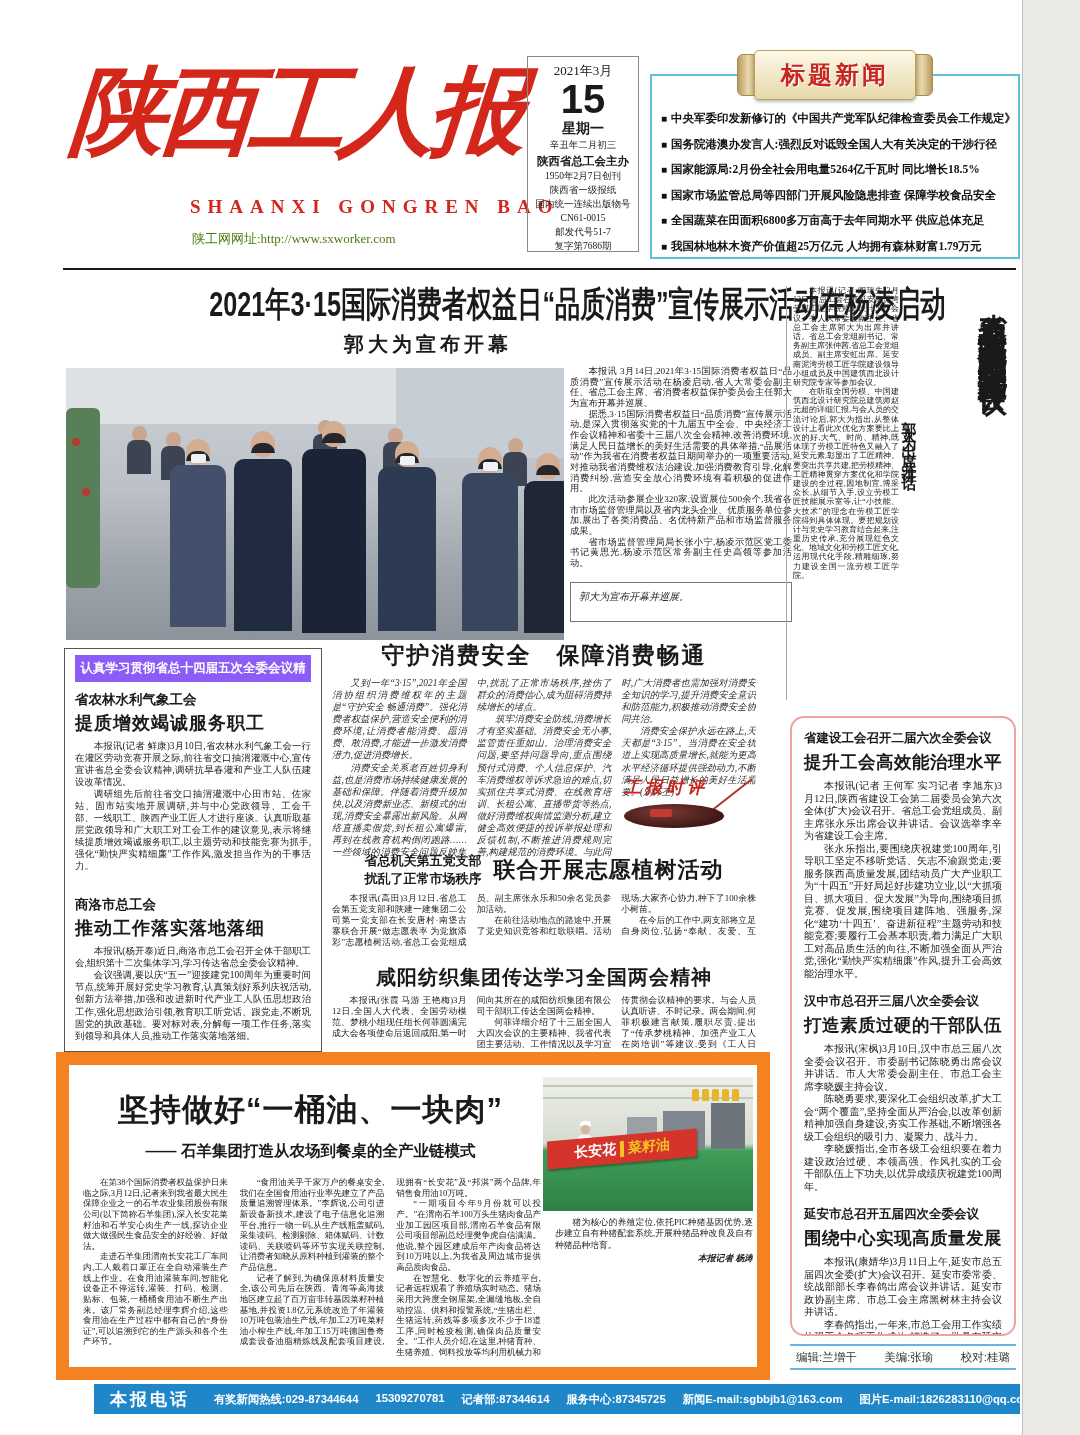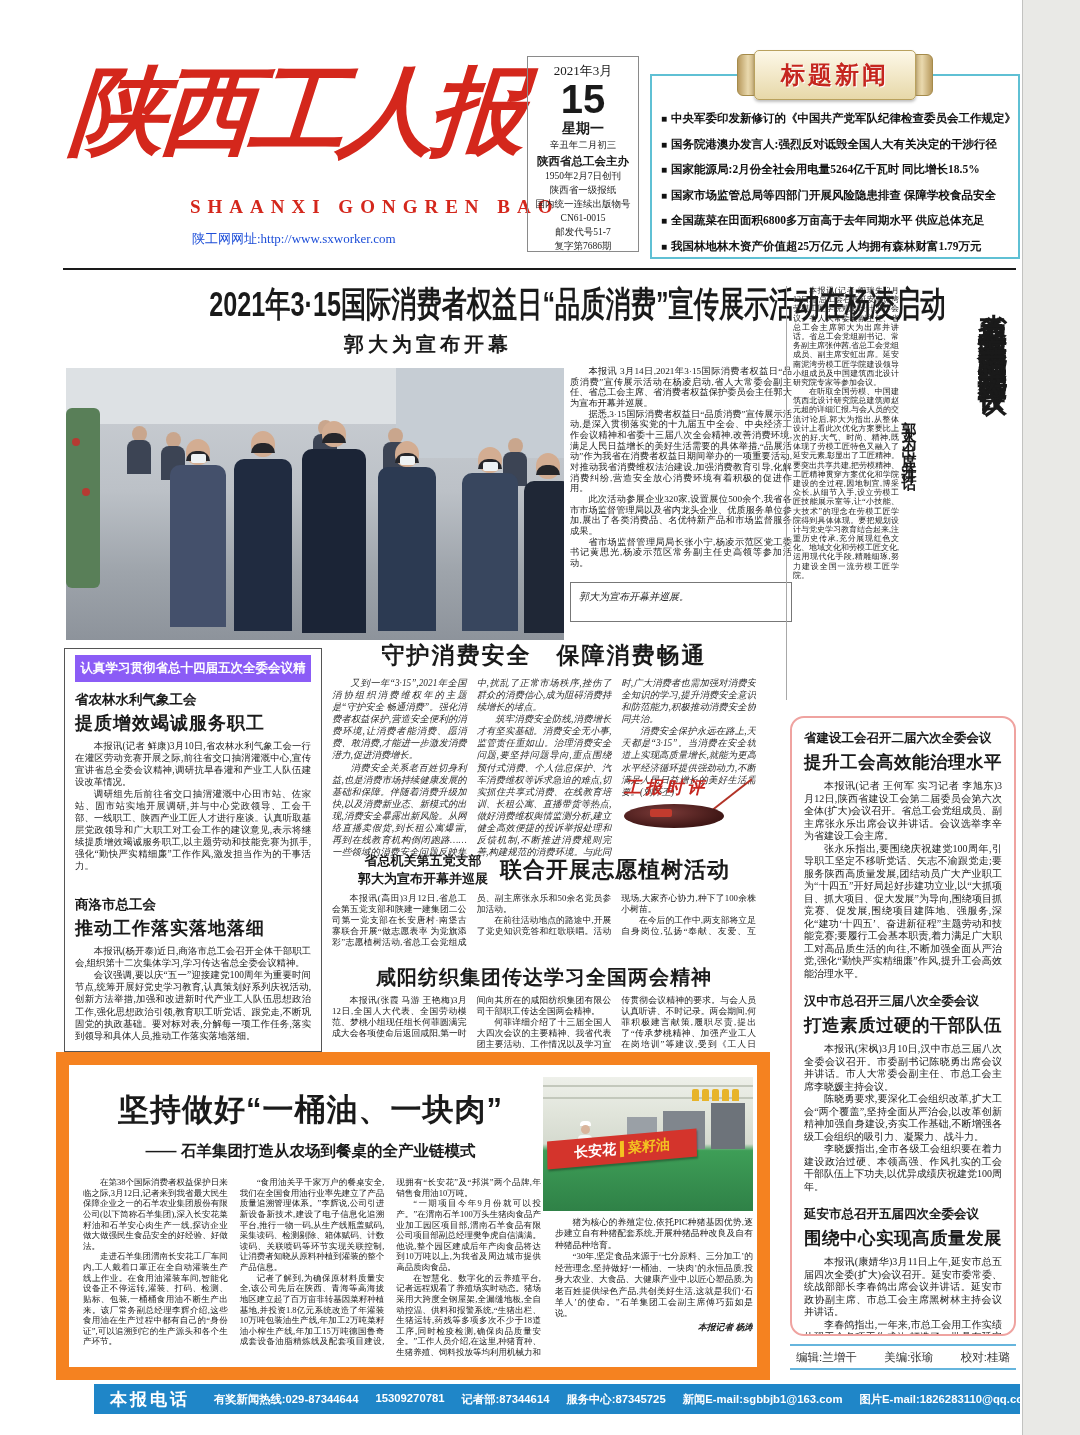--- a/index.html
+++ b/index.html
@@ -6,21 +6,21 @@
   .page{position:relative;width:1080px;height:1435px;background:#fff;overflow:hidden;
         font-family:"Liberation Serif", serif;color:#1a1a1a;}
   .abs{position:absolute;}
   .sans{font-family:"Liberation Sans", sans-serif;}
   
   .brand-title{left:70px;top:48px;font-size:96px;font-weight:900;font-style:italic;
      color:#d4271c;letter-spacing:-6px;transform:skewX(-4deg);white-space:nowrap;
      font-family:"DejaVu Serif", serif;}
   .brand-pinyin{left:190px;top:196px;font-size:19px;font-weight:700;color:#d4271c;
      letter-spacing:7px;font-family:"Liberation Serif", serif;}
-  .brand-site{left:192px;top:230px;font-size:13px;color:#1d4ed8;}
+  .brand-site{left:192px;top:230px;font-size:13px;color:#4d7c0f;}
   .date-box{left:527px;top:56px;width:112px;height:196px;border:1px solid #8a8a8a;
      text-align:center;padding-top:7px;box-sizing:border-box;line-height:1.15;}
   .db-ym{font-size:13px;}
   .db-day{font-size:40px;font-weight:700;line-height:1.02;font-family:"Liberation Sans",sans-serif;}
   .db-week{font-size:14px;font-weight:700;margin-top:1px;}
   .db-s{font-size:9.5px;margin-top:3px;color:#222;}
   .db-org{font-size:11.5px;font-weight:700;margin-top:4px;}
   
   .hn-box{left:650px;top:74px;width:366px;height:181px;border:2px solid #5fc0d4;}
   .hn-banner{position:absolute;left:50%;top:-26px;transform:translateX(-50%);width:196px;height:48px;}
@@ -301,21 +301,21 @@
       <div class="stamp-stone">
           <div class="stamp-pad"></div>
         </div>
     </div>
   </div>
 
   <div class="abs tree-art">
     <div class="tree-head">
       <div class="tree-kicker">
         <div>省总机关第五党支部</div>
-          <div>郭大为宣布开幕并巡展</div>
+          <div>扰乱了正常市场秩序</div>
       </div>
       <div class="tree-headline">联合开展志愿植树活动</div>
     </div>
     <div class="c3">
         <p>本报讯(高田)3月12日,省总工会第五党支部和陕建一建集团二公司第一党支部在长安唐村·南堡古寨联合开展“做志愿表率 为党旗添彩”志愿植树活动,省总工会党组成员、副主席张永乐和50余名党员参加活动。</p>
         <p>在前往活动地点的路途中,开展了党史知识竞答和红歌联唱。活动现场,大家齐心协力,种下了100余株小树苗。</p>
         <p>在今后的工作中,两支部将立足自身岗位,弘扬“奉献、友爱、互助、进步”的志愿服务精神,提振干事创业的精气神,为党旗增辉。</p>
       </div>
   </div>
 
@@ -393,21 +393,20 @@
         <p>在第38个国际消费者权益保护日来临之际,3月12日,记者来到我省最大民生保障企业之一的石羊农业集团股份有限公司(以下简称石羊集团),深入长安花菜籽油和石羊安心肉生产一线,探访企业做大做强民生食品安全的好经验、好做法。</p>
         <p>走进石羊集团渭南长安花工厂车间内,工人戴着口罩正在全自动灌装生产线上作业。在食用油灌装车间,智能化设备正不停运转,灌装、打码、检测、贴标、包装,一桶桶食用油不断生产出来。该厂常务副总经理李辉介绍,这些食用油在生产过程中都有自己的“身份证”,可以追溯到它的生产源头和各个生产环节。</p>
         <p>“食用油关乎千家万户的餐桌安全,我们在全国食用油行业率先建立了产品质量追溯管理体系。”李辉说,公司引进新设备新技术,建设了电子信息化追溯平台,推行一物一码,从生产线瓶盖赋码,采集读码、检测剔除、箱体赋码、计数读码、关联喷码等环节实现关联控制,让消费者知晓从原料种植到灌装的整个产品信息。</p>
         <p>记者了解到,为确保原材料质量安全,该公司先后在陕西、青海等高海拔地区建立起了百万亩非转基因菜籽种植基地,并投资1.8亿元系统改造了年灌装10万吨包装油生产线,年加工2万吨菜籽油小榨生产线,年加工15万吨德国鲁奇成套设备油脂精炼线及配套项目建设,现拥有“长安花”及“邦淇”两个品牌,年销售食用油10万吨。</p>
         <p>“一期项目今年9月份就可以投产。”在渭南石羊100万头生猪肉食品产业加工园区项目部,渭南石羊食品有限公司项目部副总经理樊争虎自信满满。他说,整个园区建成后年产肉食品将达到10万吨以上,为我省及周边城市提供高品质肉食品。</p>
         <p>在智慧化、数字化的云养殖平台,记者远程观看了养殖场实时动态。猪场采用大跨度全钢屋架,全漏缝地板,全自动控温、供料和报警系统,“生猪出栏、生猪运转,药残等多项多次不少于18道工序,同时检疫检测,确保肉品质量安全。”工作人员介绍,在这里,种猪育种、生猪养殖、饲料投放等均利用机械力和电力代替人工,大大提高了劳动效率和生产率,最大限度减少人畜接触。</p>
       </div>
     <div class="sy-col4">
       <div>
           <p>猪为核心的养殖定位,依托PIC种猪基因优势,逐步建立自有种猪配套系统,开展种猪品种改良及自有种猪品种培育。</p>
-          <p>“30年,坚定食品来源于‘七分原料、三分加工’的经营理念,坚持做好‘一桶油、一块肉’的永恒品质,投身大农业、大食品、大健康产业中,以匠心塑品质,为老百姓提供绿色产品,共创美好生活,这就是我们‘石羊人’的使命。”石羊集团工会副主席傅巧茹如是说。</p>
         </div>
       <div class="sy-byline">本报记者 杨涛</div>
     </div>
   </div>
 
   <div class="abs bottom-bar">
     <span class="bb-label">本报电话</span>
     <div class="bb-items">
         <span>有奖新闻热线:029-87344644</span>
         <span>15309270781</span>

